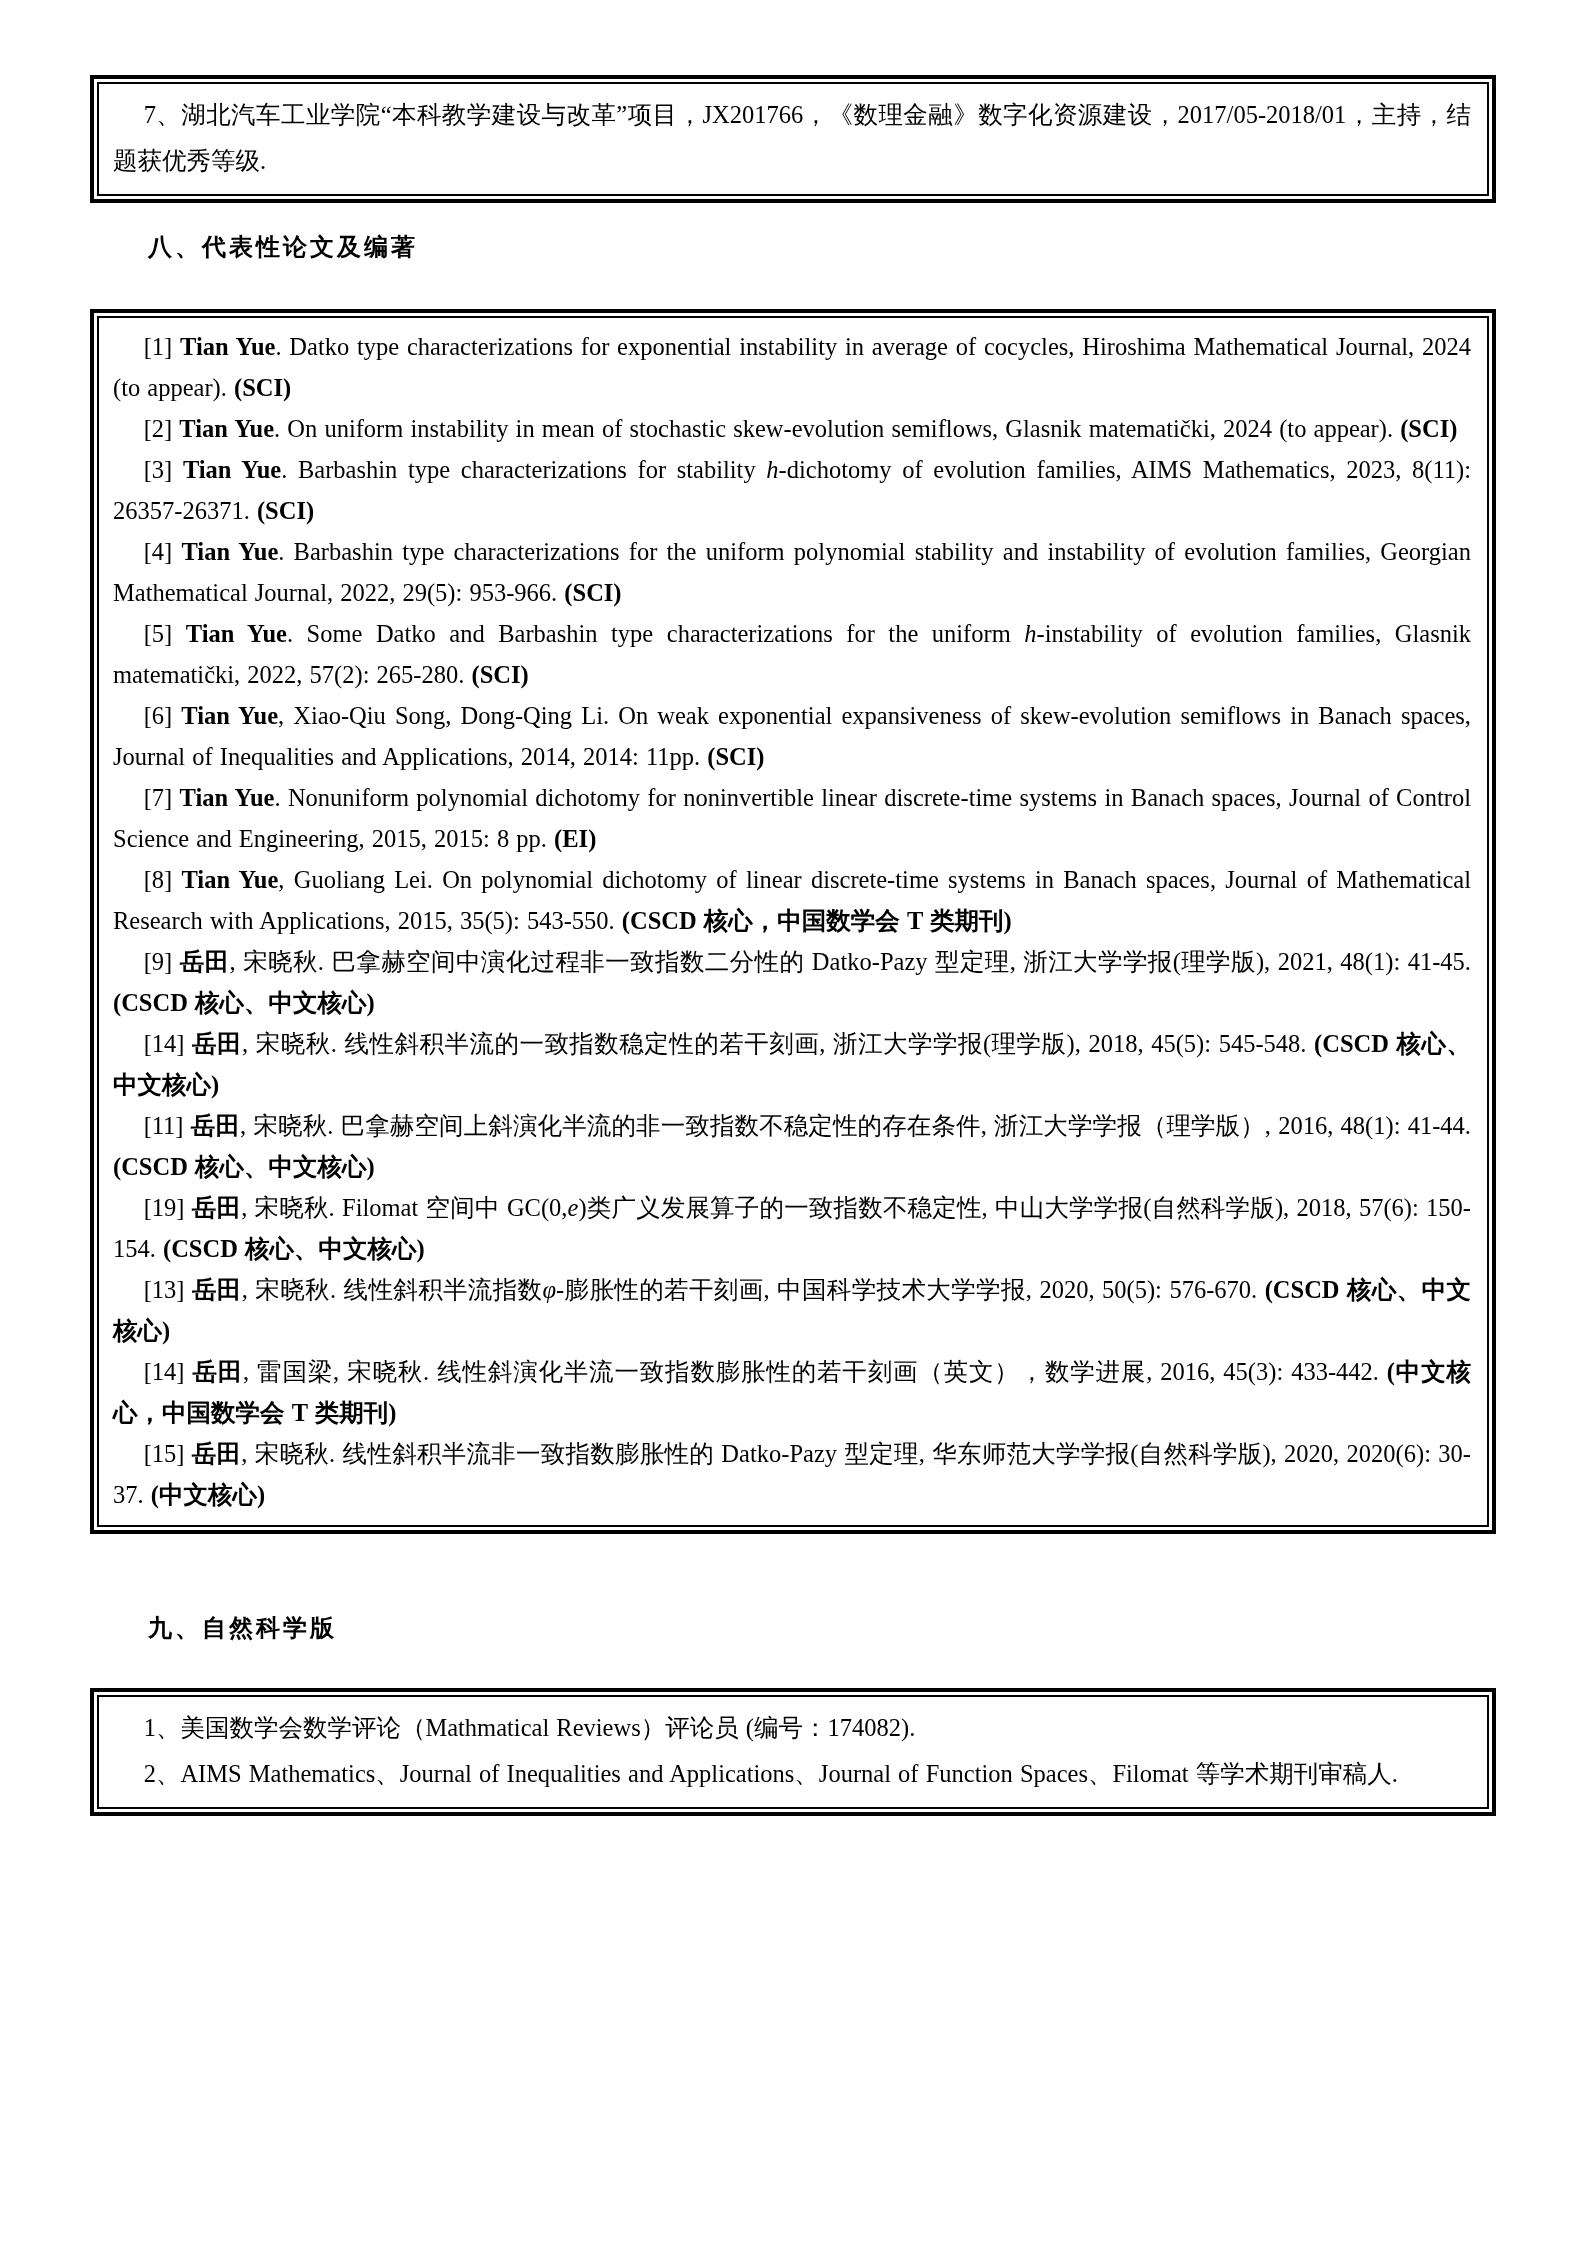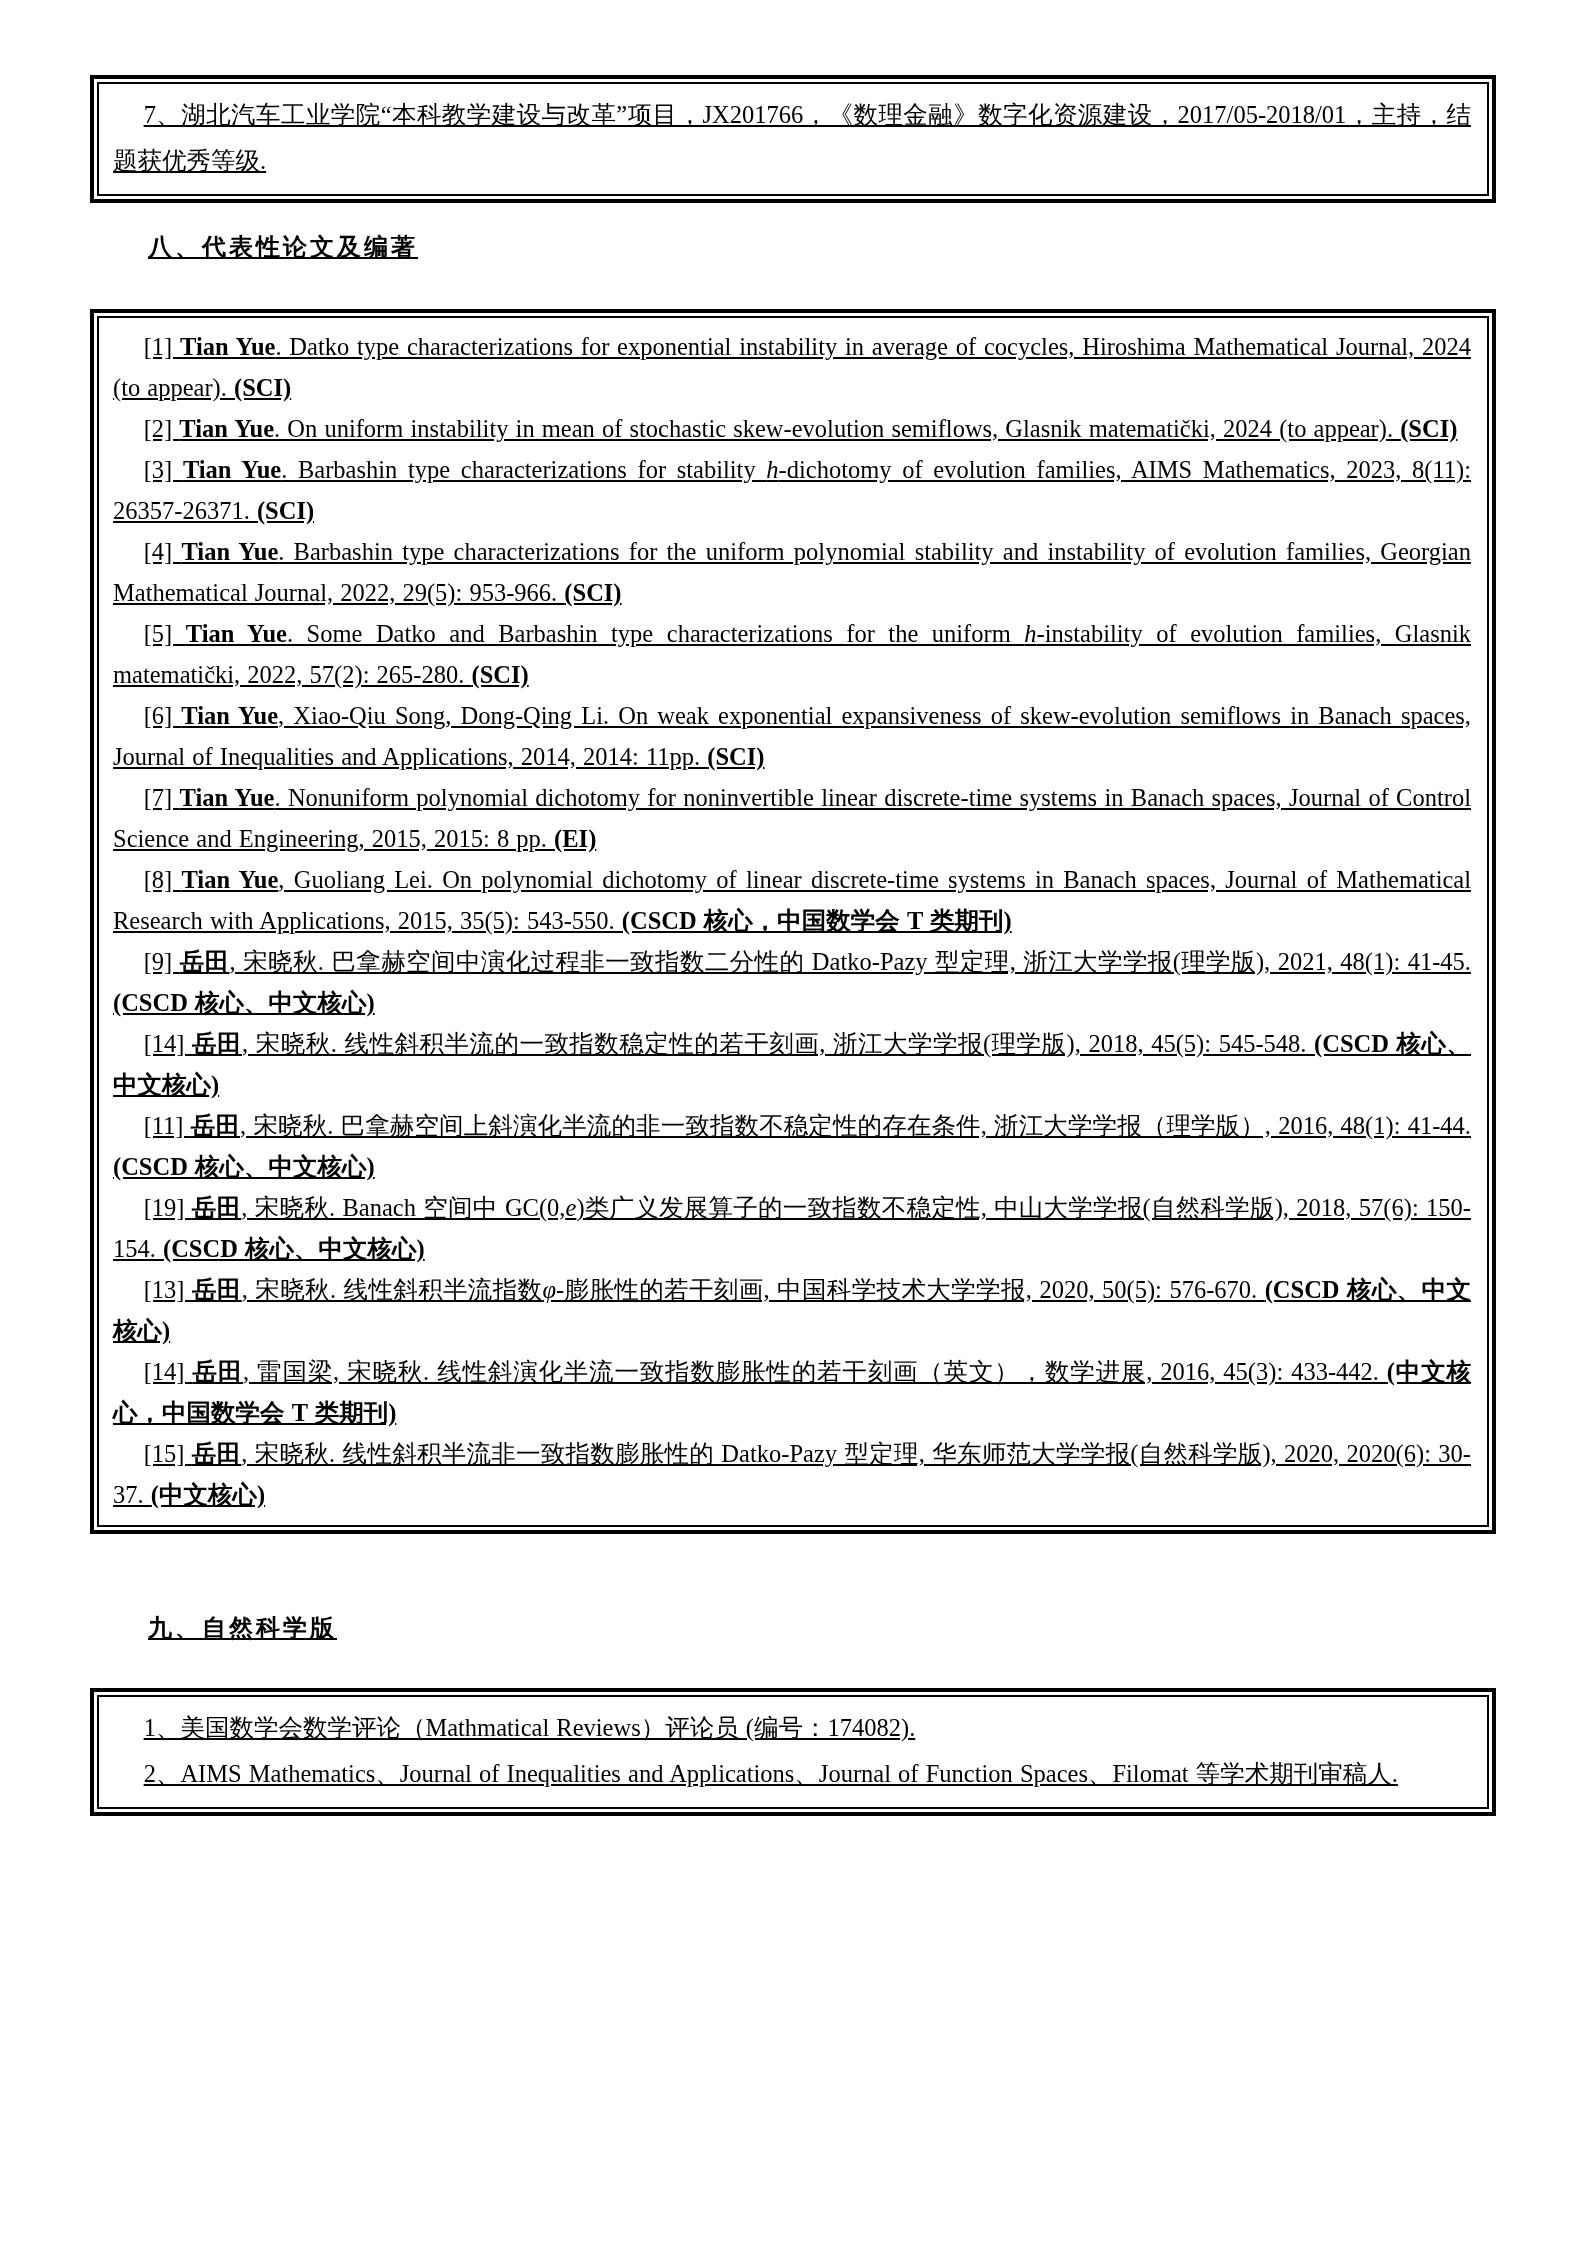--- a/index.html
+++ b/index.html
@@ -13,21 +13,20 @@
     overflow: hidden;
     font-family: "Liberation Serif", "DejaVu Serif", serif;
     color: #000000;
     box-sizing: border-box;
   }
   .page {
     box-sizing: border-box;
     width: 1586px;
     height: 2245px;
     padding: 75px 90px 0 90px;
-    text-decoration: underline;
   }
   
   .dbox {
     border: 4px solid #000;
     padding: 3px;
     background: #fff;
   }
   .dbox-inner {
     border: 2px solid #000;
     padding: 8px 16px 10px 14px;
@@ -80,21 +79,21 @@
           <p class="para"><span>[2] </span><span class="b">Tian Yue</span><span>. On uniform instability in mean of stochastic skew-evolution semiflows, Glasnik matematički, 2024 (to appear). </span><span class="b">(SCI)</span></p>
           <p class="para"><span>[3] </span><span class="b">Tian Yue</span><span>. Barbashin type characterizations for stability </span><span class="i">h</span><span>-dichotomy of evolution families, AIMS Mathematics, 2023, 8(11): 26357-26371. </span><span class="b">(SCI)</span></p>
           <p class="para"><span>[4] </span><span class="b">Tian Yue</span><span>. Barbashin type characterizations for the uniform polynomial stability and instability of evolution families, Georgian Mathematical Journal, 2022, 29(5): 953-966. </span><span class="b">(SCI)</span></p>
           <p class="para"><span>[5] </span><span class="b">Tian Yue</span><span>. Some Datko and Barbashin type characterizations for the uniform </span><span class="i">h</span><span>-instability of evolution families, Glasnik matematički, 2022, 57(2): 265-280. </span><span class="b">(SCI)</span></p>
           <p class="para"><span>[6] </span><span class="b">Tian Yue</span><span>, Xiao-Qiu Song, Dong-Qing Li. On weak exponential expansiveness of skew-evolution semiflows in Banach spaces, Journal of Inequalities and Applications, 2014, 2014: 11pp. </span><span class="b">(SCI)</span></p>
           <p class="para"><span>[7] </span><span class="b">Tian Yue</span><span>. Nonuniform polynomial dichotomy for noninvertible linear discrete-time systems in Banach spaces, Journal of Control Science and Engineering, 2015, 2015: 8 pp. </span><span class="b">(EI)</span></p>
           <p class="para"><span>[8] </span><span class="b">Tian Yue</span><span>, Guoliang Lei. On polynomial dichotomy of linear discrete-time systems in Banach spaces, Journal of Mathematical Research with Applications, 2015, 35(5): 543-550. </span><span class="b">(CSCD 核心，中国数学会 T 类期刊)</span></p>
           <p class="para"><span>[9] </span><span class="b">岳田</span><span>, 宋晓秋. 巴拿赫空间中演化过程非一致指数二分性的 Datko-Pazy 型定理, 浙江大学学报(理学版), 2021, 48(1): 41-45. </span><span class="b">(CSCD 核心、中文核心)</span></p>
           <p class="para"><span>[14] </span><span class="b">岳田</span><span>, 宋晓秋. 线性斜积半流的一致指数稳定性的若干刻画, 浙江大学学报(理学版), 2018, 45(5): 545-548. </span><span class="b">(CSCD 核心、中文核心)</span></p>
           <p class="para"><span>[11] </span><span class="b">岳田</span><span>, 宋晓秋. 巴拿赫空间上斜演化半流的非一致指数不稳定性的存在条件, 浙江大学学报（理学版）, 2016, 48(1): 41-44. </span><span class="b">(CSCD 核心、中文核心)</span></p>
-          <p class="para"><span>[19] </span><span class="b">岳田</span><span>, 宋晓秋. Banach 空间中 GC(0,</span><span class="i">e</span><span>)类广义发展算子的一致指数不稳定性, 中山大学学报(自然科学版), 2018, 57(6): 150-154. </span><span class="b">(CSCD 核心、中文核心)</span></p>
+          <p class="para"><span>[19] </span><span class="b">岳田</span><span>, 宋晓秋. Filomat 空间中 GC(0,</span><span class="i">e</span><span>)类广义发展算子的一致指数不稳定性, 中山大学学报(自然科学版), 2018, 57(6): 150-154. </span><span class="b">(CSCD 核心、中文核心)</span></p>
           <p class="para"><span>[13] </span><span class="b">岳田</span><span>, 宋晓秋. 线性斜积半流指数</span><span class="i">φ</span><span>-膨胀性的若干刻画, 中国科学技术大学学报, 2020, 50(5): 576-670. </span><span class="b">(CSCD 核心、中文核心)</span></p>
           <p class="para"><span>[14] </span><span class="b">岳田</span><span>, 雷国梁, 宋晓秋. 线性斜演化半流一致指数膨胀性的若干刻画（英文），数学进展, 2016, 45(3): 433-442. </span><span class="b">(中文核心，中国数学会 T 类期刊)</span></p>
           <p class="para"><span>[15] </span><span class="b">岳田</span><span>, 宋晓秋. 线性斜积半流非一致指数膨胀性的 Datko-Pazy 型定理, 华东师范大学学报(自然科学版), 2020, 2020(6): 30-37. </span><span class="b">(中文核心)</span></p>
         </div>
     </div>
   </div>
 
   <h2 class="sec-heading sec-heading-9">九、自然科学版</h2>
 
   <div class="dbox">

